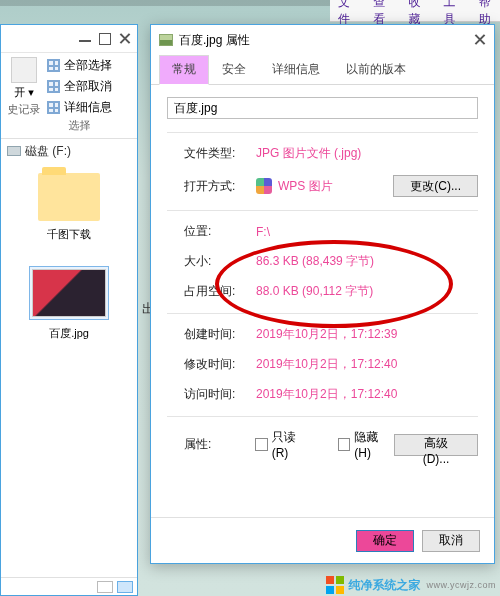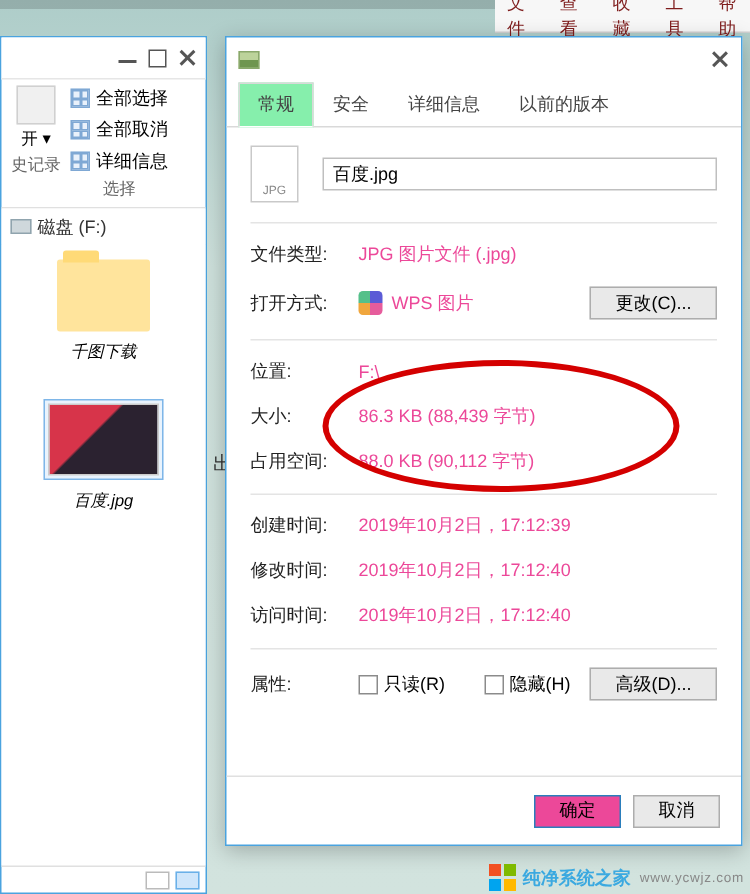--- a/index.html
+++ b/index.html
@@ -1,62 +1,62 @@
 <!DOCTYPE html>
 <html><head>
 <meta charset="utf-8">
 <style>
   *{box-sizing:border-box;margin:0;padding:0;font-family:"Microsoft YaHei","SimSun",sans-serif;font-size:12px;}
   body{width:500px;height:596px;background:linear-gradient(#aecdc9 0,#cde0db 30%,#d2e3de 100%);position:relative;overflow:hidden;}
   
   .top-strip{position:absolute;top:0;left:0;right:0;height:6px;background:rgba(0,0,0,.15);}
   
-  .bg-menu{position:absolute;top:0;left:330px;right:0;height:22px;background:#f7f7f7;border-bottom:1px solid #d0d0d0;display:flex;align-items:center;padding-left:8px;gap:14px;color:#7f1d1d;}
+  .bg-menu{position:absolute;top:0;left:330px;right:0;height:22px;background:#f7f7f7;border-bottom:1px solid #d0d0d0;display:flex;align-items:center;padding-left:8px;gap:14px;color:#4c1d95;}
   
   .explorer{position:absolute;top:24px;left:0;width:138px;height:572px;background:#fff;border:1px solid #4aa3df;}
   .ex-title{height:28px;background:#fff;border-bottom:1px solid #e6e6e6;display:flex;align-items:center;justify-content:flex-end;padding:0 6px;gap:8px;}
   .winbtn{width:12px;height:12px;display:inline-block;}
   .min{border-bottom:2px solid #555;transform:translateY(-3px);}
   .max{border:1.5px solid #555;}
   .cls{position:relative;}
   .cls::before,.cls::after{content:"";position:absolute;left:5px;top:-1px;width:2px;height:13px;background:#555;}
   .cls::before{transform:rotate(45deg);}.cls::after{transform:rotate(-45deg);}
   .ribbon{height:86px;border-bottom:1px solid #e0e0e0;padding:4px 4px 2px;display:flex;gap:4px;}
   .ribbon-left{width:38px;display:flex;flex-direction:column;align-items:center;gap:2px;}
   .big-icon{width:26px;height:26px;background:#f0f0f0;border:1px solid #d0d0d0;}
   .trio{display:flex;flex-direction:column;gap:4px;font-size:11px;justify-content:space-between;}
   .trio div{display:flex;align-items:center;gap:4px;white-space:nowrap;}
   .sq{width:13px;height:13px;background:#e9f1fb;border:1px solid #7fa8d4;display:flex;flex-wrap:wrap;}
   .sq span{width:50%;height:50%;box-sizing:border-box;border:.5px solid #7fa8d4;}
   .ribbon-label{text-align:center;font-size:11px;color:#666;margin-top:2px;}
   .loc{height:24px;display:flex;align-items:center;padding:0 6px;font-size:11px;color:#333;background:#fff;}
   .loc .disk{width:14px;height:10px;background:#cfd8dc;border:1px solid #90a4ae;margin-right:4px;}
-  .canvas{position:relative;background:#fff;height:calc(100% - 28px - 86px - 24px - 18px);padding:10px 6px;font-style:italic;}
+  .canvas{position:relative;background:#fff;height:calc(100% - 28px - 86px - 24px - 18px);padding:10px 6px;}
   .folder-item{display:flex;flex-direction:column;align-items:center;gap:6px;margin-bottom:24px;}
   .folder{width:62px;height:48px;background:#ffe49c;border-radius:2px;position:relative;}
   .folder::before{content:"";position:absolute;top:-6px;left:4px;width:24px;height:8px;background:#ffda77;border-radius:2px 2px 0 0;}
   .thumb{width:74px;height:48px;background:linear-gradient(135deg,#d7344a 40%,#2b2230 42%,#2b2230 100%);border:1px solid #ccc;}
   .thumb-wrap{border:1px solid #7eb6e8;padding:2px;background:#e9f3fd;}
   .fname{font-size:11px;}
   .status{position:absolute;bottom:0;left:0;right:0;height:18px;border-top:1px solid #e0e0e0;display:flex;justify-content:flex-end;align-items:center;gap:4px;padding:0 4px;}
   .vbtn{width:16px;height:12px;border:1px solid #bbb;}
   .vbtn.active{background:#cfe6fb;border-color:#6ab0e8;}
   
   .props{position:absolute;top:24px;left:150px;width:345px;height:540px;background:#fff;border:1px solid #4aa3df;box-shadow:0 3px 14px rgba(0,0,0,.25);}
   .p-title{height:30px;display:flex;align-items:center;padding:0 8px;gap:6px;}
   .p-title .pic{width:14px;height:12px;background:#bcd39b;border:1px solid #8aa86c;position:relative;}
   .p-title .pic::after{content:"";position:absolute;bottom:0;left:0;width:100%;height:5px;background:#6f9650;}
   .p-title span{font-size:12px;}
   .p-title .winbtns{margin-left:auto;display:flex;gap:10px;}
   .tabs{height:30px;border-bottom:1px solid #d9d9d9;display:flex;align-items:flex-end;padding-left:8px;}
   .tab{padding:5px 12px 6px;border:1px solid transparent;border-bottom:none;font-size:12px;color:#444;}
-  .tab.active{background:#86efac;border-color:#d9d9d9;border-bottom:1px solid #fff;position:relative;top:1px;}
+  .tab.active{background:#f0abfc;border-color:#d9d9d9;border-bottom:1px solid #fff;position:relative;top:1px;}
   .p-body{padding:12px 16px 8px;height:calc(100% - 30px - 30px - 46px);overflow:hidden;position:relative;}
   .row{display:flex;align-items:center;margin-bottom:13px;}
-  .row .lab{width:72px;color:#222;}
+  .row .lab{width:72px;color:#222;margin-left:17px;}
   .row .val{color:#ec4899;}
   .filetype-icon{width:32px;height:38px;border:1px solid #c9c9c9;background:#fff;display:flex;align-items:flex-end;justify-content:center;padding-bottom:3px;font-size:8px;color:#888;margin-right:16px;}
   .fname-input{flex:1;height:22px;border:1px solid #bfbfbf;padding:0 6px;font-size:12px;}
   .sep{height:0;border-top:1px solid #e4e4e4;margin:6px 0 12px;}
   .wps{width:16px;height:16px;margin-right:6px;display:inline-block;background:conic-gradient(#5b5bd6 0 25%,#e65c9c 0 50%,#f0a63d 0 75%,#54c08a 0 100%);border-radius:3px;vertical-align:middle;}
   .btn{height:22px;padding:0 16px;background:#e9e9e9;border:1px solid #adadad;font-size:12px;cursor:default;}
   .attrs{display:flex;gap:26px;align-items:center;}
   .chk{display:flex;align-items:center;gap:4px;}
   .chk .box{width:13px;height:13px;border:1px solid #8b8b8b;background:#fff;}
   .p-foot{height:46px;border-top:1px solid #e0e0e0;display:flex;align-items:center;justify-content:flex-end;padding:0 14px;gap:8px;}
@@ -152,34 +152,34 @@
     <span class="vbtn"></span>
     <span class="vbtn active"></span>
   </div>
 </div>
 
 <span class="out-char">出</span>
 
 <div class="props">
   <div class="p-title">
     <span class="pic"></span>
+    <span>百度.jpg 属性</span>
     <div class="winbtns">
       <span class="winbtn cls"></span>
     </div>
   </div>
   <div class="tabs">
     <div class="tab active">常规</div>
     <div class="tab">安全</div>
     <div class="tab">详细信息</div>
     <div class="tab">以前的版本</div>
   </div>
   <div class="p-body">
 
     <div class="row">
-      <div class="filetype-icon">JPG</div>
       <input class="fname-input" value="百度.jpg" style="">
     </div>
     <div class="sep"></div>
 
     <div class="row">
       <span class="lab">文件类型:</span>
       <span class="val">JPG 图片文件 (.jpg)</span>
     </div>
     <div class="row">
       <span class="lab">打开方式:</span>

